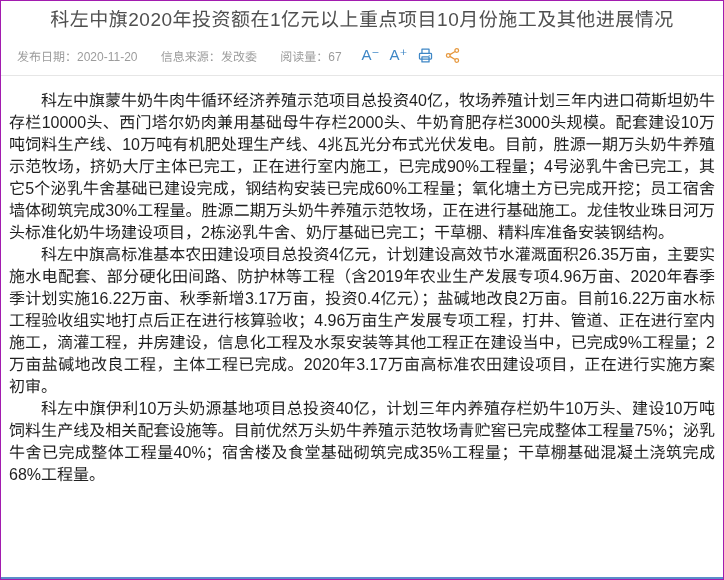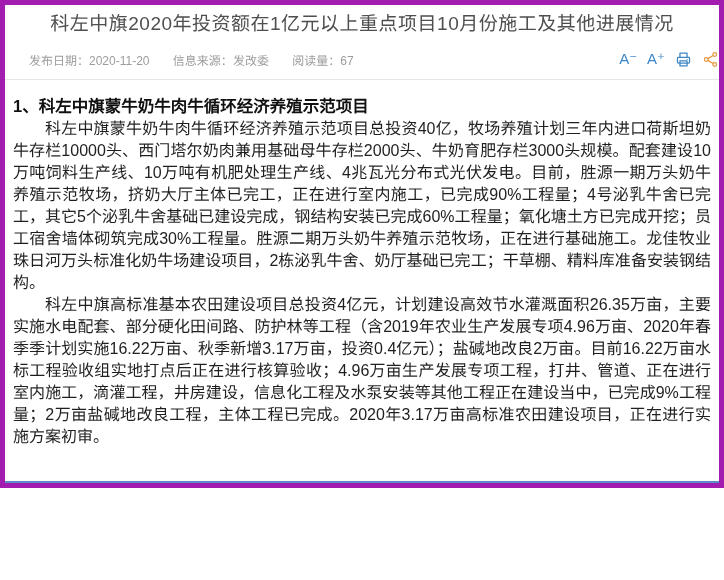--- a/index.html
+++ b/index.html
@@ -1,39 +1,38 @@
 <!DOCTYPE html>
 <html lang="zh-CN"><head>
 <meta charset="utf-8">
 <style>
   html,body{margin:0;padding:0;background:#ffffff;}
   .page{
     position:relative;
-    width:724px;height:488px;
+    width:724px;height:580px;
     box-sizing:border-box;
     background:#ffffff;
-    border:5px solid #a21caf;
+    border:1px solid #a21caf;
     overflow:hidden;
     font-family:"Liberation Sans","DejaVu Sans",sans-serif;
     color:#222;
   }
   .title{
     margin:6px 10px 0 10px;
     font-size:19px;
     font-weight:400;
     color:#4f4f4f;
     text-align:center;
     letter-spacing:0.5px;
     line-height:26px;
   }
   .meta-row{
     display:flex;
     align-items:center;
-    justify-content:space-between;
-    margin:10px 0 0 16px;
+    margin:10px 0 0 8px;
     padding:0 8px 0 8px;
     height:24px;
   }
   .meta-left{
     font-size:12px;
     color:#9c9c9c;
     white-space:nowrap;
   }
   .meta-item{margin-right:20px;}
   .meta-label{color:#9c9c9c;}
@@ -113,22 +112,22 @@
           <circle cx="18" cy="19" r="2.6"></circle>
           <path d="M8.3 10.7L15.7 6.3M8.3 13.3l7.4 4.4"></path>
         </svg>
       </button>
     </div>
   </div>
 
   <div class="divider"></div>
 
   <div class="article">
-    <h2>1、科左中旗蒙牛奶牛肉牛循环经济养殖示范项目</h2>
     <p>科左中旗蒙牛奶牛肉牛循环经济养殖示范项目总投资40亿，牧场养殖计划三年内进口荷斯坦奶牛存栏10000头、西门塔尔奶肉兼用基础母牛存栏2000头、牛奶育肥存栏3000头规模。配套建设10万吨饲料生产线、10万吨有机肥处理生产线、4兆瓦光分布式光伏发电。目前，胜源一期万头奶牛养殖示范牧场，挤奶大厅主体已完工，正在进行室内施工，已完成90%工程量；4号泌乳牛舍已完工，其它5个泌乳牛舍基础已建设完成，钢结构安装已完成60%工程量；氧化塘土方已完成开挖；员工宿舍墙体砌筑完成30%工程量。胜源二期万头奶牛养殖示范牧场，正在进行基础施工。龙佳牧业珠日河万头标准化奶牛场建设项目，2栋泌乳牛舍、奶厅基础已完工；干草棚、精料库准备安装钢结构。</p>
 
     <p>科左中旗高标准基本农田建设项目总投资4亿元，计划建设高效节水灌溉面积26.35万亩，主要实施水电配套、部分硬化田间路、防护林等工程（含2019年农业生产发展专项4.96万亩、2020年春季季计划实施16.22万亩、秋季新增3.17万亩，投资0.4亿元）；盐碱地改良2万亩。目前16.22万亩水标工程验收组实地打点后正在进行核算验收；4.96万亩生产发展专项工程，打井、管道、正在进行室内施工，滴灌工程，井房建设，信息化工程及水泵安装等其他工程正在建设当中，已完成9%工程量；2万亩盐碱地改良工程，主体工程已完成。2020年3.17万亩高标准农田建设项目，正在进行实施方案初审。</p>
 
+    <p>科左中旗伊利10万头奶源基地项目总投资40亿，计划三年内养殖存栏奶牛10万头、建设10万吨饲料生产线及相关配套设施等。目前优然万头奶牛养殖示范牧场青贮窖已完成整体工程量75%；泌乳牛舍已完成整体工程量40%；宿舍楼及食堂基础砌筑完成35%工程量；干草棚基础混凝土浇筑完成68%工程量。</p>
   </div>
 
   <div class="bottom-line"></div>
 
 </div>
 
 </body></html>

